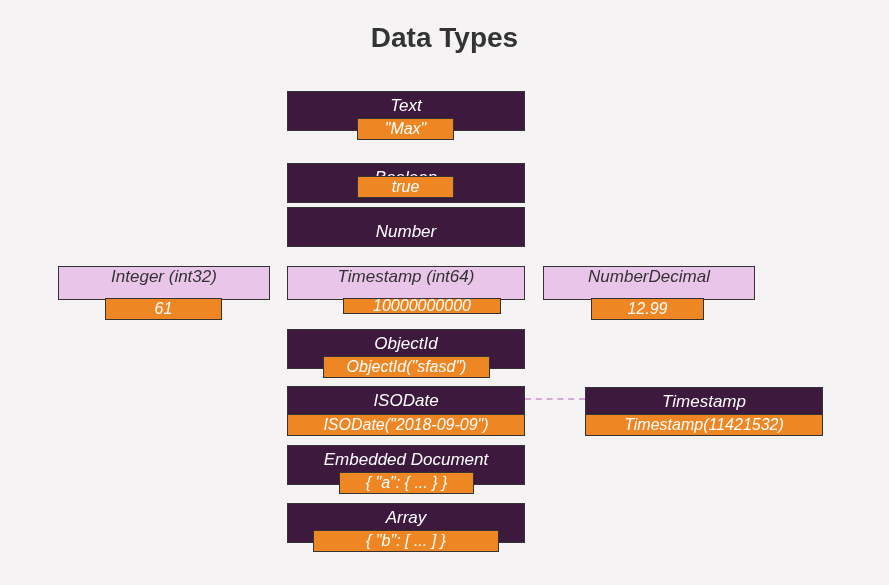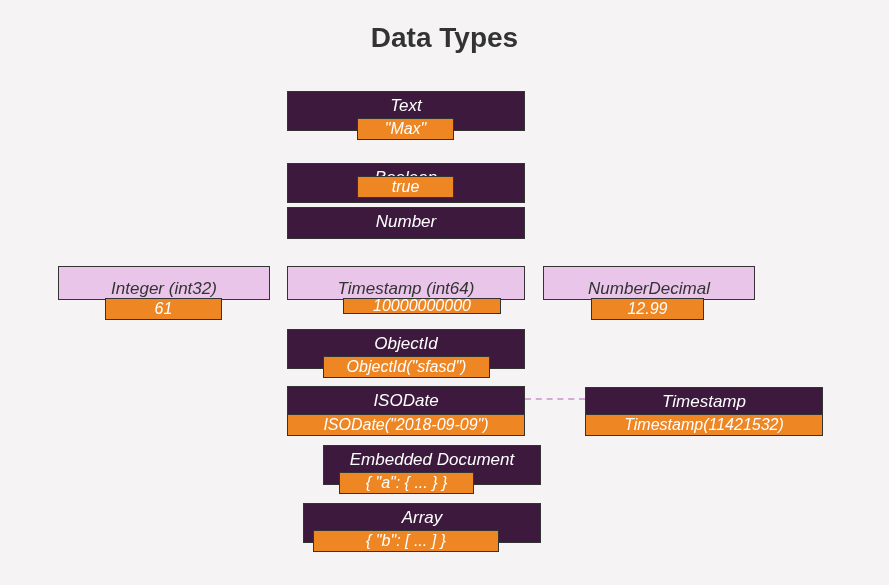--- a/index.html
+++ b/index.html
@@ -35,21 +35,21 @@
     text-align: center;
     font-size: 17px;
     padding-top: 4px;
   }
   .pink {
     background: #e9c5e9;
     color: #333;
     text-align: center;
     font-size: 17px;
     display: flex;
-    align-items: flex-end;
+    align-items: flex-start;
     justify-content: center;
   }
   .orange {
     background: #ed8623;
     color: #fff;
     text-align: center;
     font-size: 16px;
     display: flex;
     align-items: center;
     justify-content: center;
@@ -73,21 +73,21 @@
     <span>"Max"</span>
   </div>
 
   <div class="block dark" style="left:287px; top:85px; width:238px; height:40px;margin-top:14px;">
     <span>Boolean</span>
   </div>
   <div class="block orange" style="left:357px; top:112px; width:97px; height:22px;">
     <span>true</span>
   </div>
 
-  <div class="block dark" style="left:287px; top:143px; width:238px; height:32px; padding-top:4px;">
+  <div class="block dark" style="left:287px; top:143px; width:238px; height:40px; padding-top:14px;">
     <span>Number</span>
   </div>
 
   <div class="block pink" style="left:58px; top:202px; width:212px; height:34px;">
     <span>Integer (int32)</span>
   </div>
   <div class="block orange" style="left:105px; top:234px; width:117px; height:22px;">
     <span>61</span>
   </div>
 
@@ -121,27 +121,27 @@
 
   <div class="connector" style="left:525px; top:334px; width:60px;"></div>
 
   <div class="block dark" style="left:585px; top:323px; width:238px; height:40px;">
     <span>Timestamp</span>
   </div>
   <div class="block orange" style="left:585px; top:350px; width:238px; height:22px;">
     <span>Timestamp(11421532)</span>
   </div>
 
-  <div class="block dark" style="left:287px; top:381px; width:218px; height:40px;margin-left:36px;">
+  <div class="block dark" style="left:287px; top:381px; width:238px; height:40px;">
     <span>Embedded Document</span>
   </div>
   <div class="block orange" style="left:339px; top:408px; width:135px; height:22px;">
     <span>{ "a": { ... } }</span>
   </div>
 
-  <div class="block dark" style="left:287px; top:439px; width:238px; height:40px;margin-left:16px;">
+  <div class="block dark" style="left:287px; top:439px; width:238px; height:40px;">
     <span>Array</span>
   </div>
   <div class="block orange" style="left:313px; top:466px; width:186px; height:22px;">
     <span>{ "b": [ ... ] }</span>
   </div>
 
 </div>
 
 </body></html>

